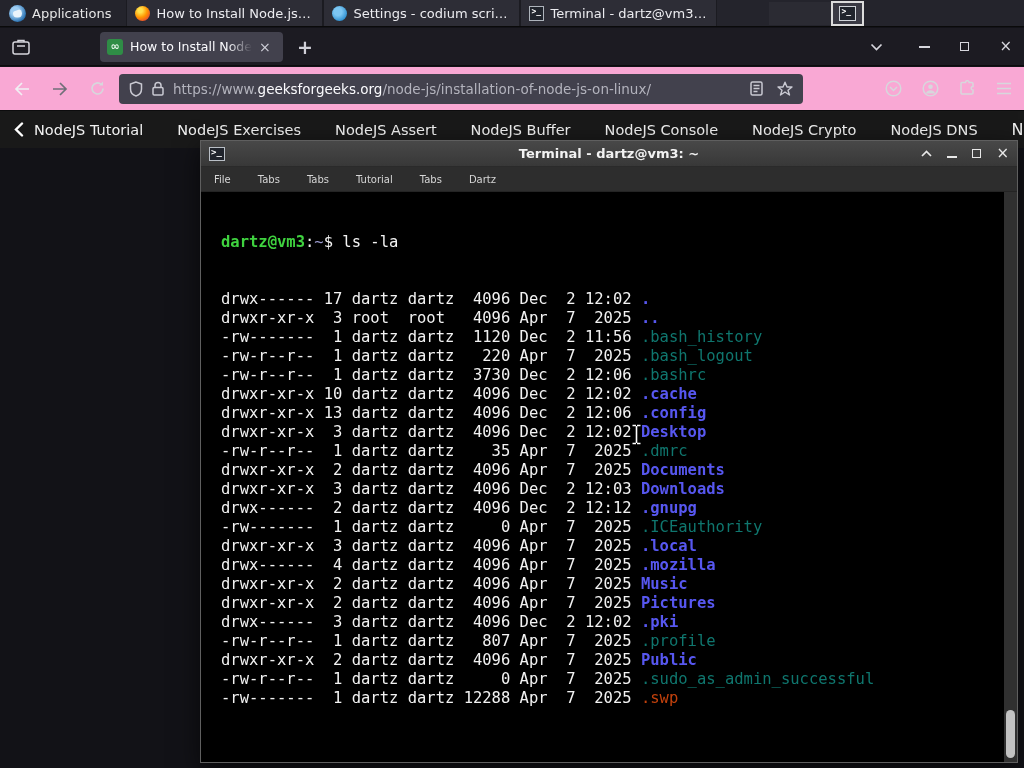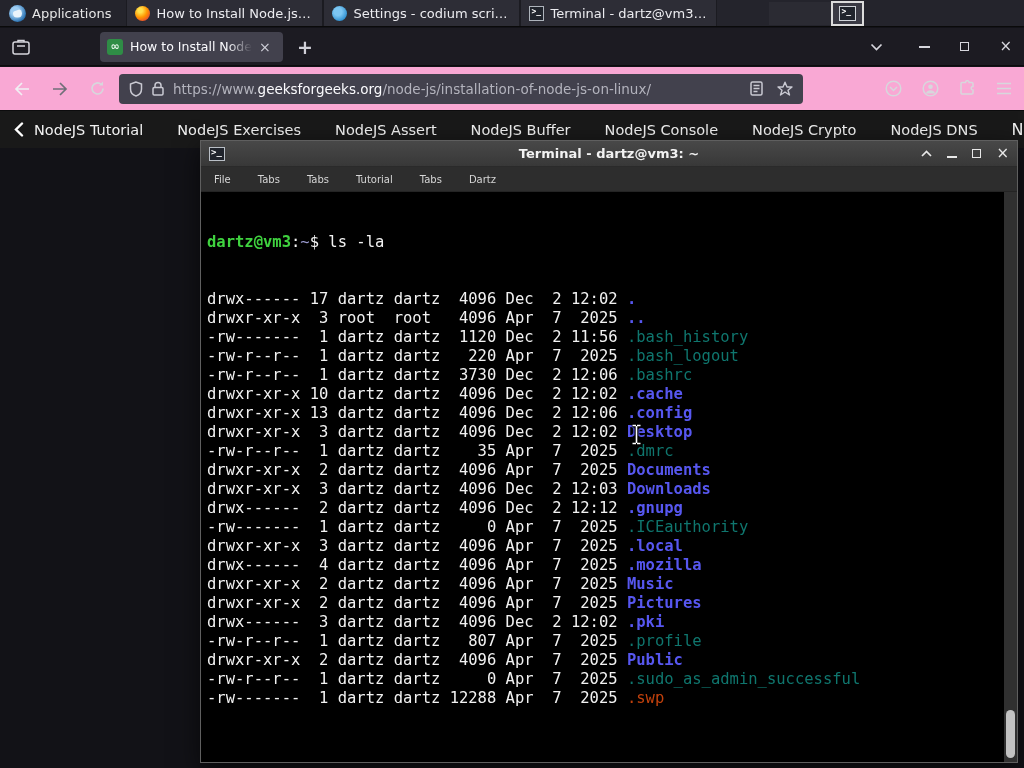--- a/index.html
+++ b/index.html
@@ -79,21 +79,21 @@
                 padding:0 8px; border-bottom:1px solid #2a2a2a; }
   .t-title { position:absolute; left:0; right:0; text-align:center; font-size:13px; font-weight:bold; color:#f2f2f2; }
   .t-icon { width:16px; height:14px; background:#20242c; border:1px solid #b9bfc6; position:relative; z-index:1; }
   .t-icon::after{ content:">_"; position:absolute; left:1px; top:-1px; font:bold 9px "DejaVu Sans Mono", monospace; color:#fff; }
   .t-ctls { margin-left:auto; display:flex; align-items:center; gap:15px; z-index:1; color:#e8e8e8; }
   .t-min { width:10px; height:2px; background:#e8e8e8; margin-top:7px; }
   .t-max { width:9px; height:9px; border:1.5px solid #e8e8e8; }
   .t-close { font-size:15px; line-height:1; color:#e8e8e8; }
   .t-menubar { height:25px; background:#2d2d2d; display:flex; align-items:center; gap:27px; padding-left:13px;
                font-size:10px; color:#d6d6d6; border-bottom:1px solid #242424; }
-  .t-content { position:relative; height:570px; background:#000; padding:3px 0 0 6px; overflow:hidden; }
+  .t-content { position:relative; height:570px; background:#000; padding:3px 0 0 6px; overflow:hidden;margin-left:14px; }
   .t-pre { font-family:"DejaVu Sans Mono", monospace; font-size:15.5px; line-height:19px; color:#f2f2f2; white-space:pre; }
   .p-user { color:#3fd23f; font-weight:bold; }
   .p-path { color:#9b9bd0; }
   .n-dir { color:#5757f0; font-weight:bold; }
   .n-dim { color:#c2410c; }
   .n-plain { color:#0f766e; }
   .t-scroll { position:absolute; right:0; top:0; width:13px; height:570px; background:#303030; }
   .t-thumb { position:absolute; right:2px; bottom:4px; width:9px; height:48px; background:#c2c2c2; border-radius:5px; }
 
   .ibeam { position:absolute; left:630px; top:424px; filter:drop-shadow(0 0 1px #000); }

